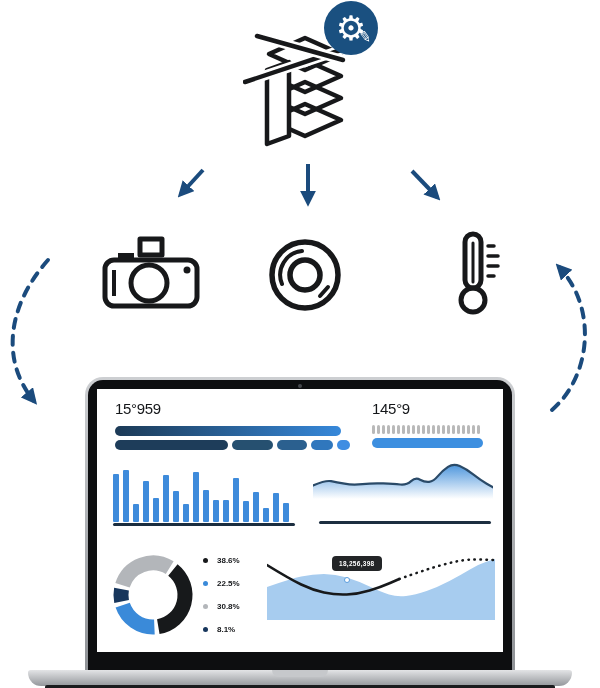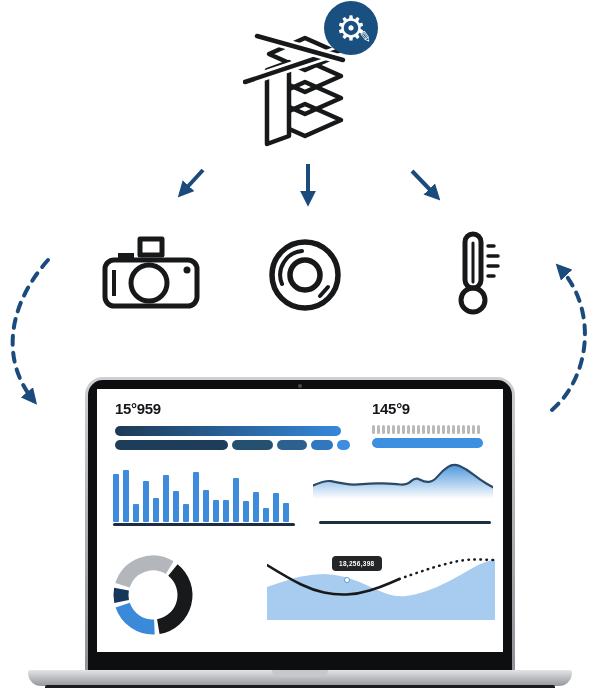--- a/index.html
+++ b/index.html
@@ -15,21 +15,21 @@
   .screen{position:absolute;left:85px;top:377px;width:430px;height:293px;
           background:linear-gradient(#cdcfd2,#8f9296);border-radius:18px 18px 0 0;padding:3px 3px 0;box-sizing:border-box;}
   .bezel{position:relative;width:424px;height:290px;background:#0d0e10;border-radius:15px 15px 0 0;}
   .camdot{position:absolute;left:210px;top:4px;width:4px;height:4px;border-radius:50%;background:#45484d;}
   .display{position:absolute;left:9px;top:9px;width:406px;height:263px;background:#fff;}
   .base{position:absolute;left:28px;top:670px;width:544px;height:16px;
         background:linear-gradient(#e3e4e6,#94979b);border-radius:3px 3px 14px 14px;}
   .notch{position:absolute;left:244px;top:0;width:56px;height:7px;background:#c6c8cb;border-radius:0 0 7px 7px;}
   .shadowbar{position:absolute;left:45px;top:685px;width:510px;height:5px;background:#1a1b1d;border-radius:2px;}
   
-  .kpi{position:absolute;font-weight:bold;font-size:15px;color:#141619;letter-spacing:-0.3px;}
+  .kpi{position:absolute;font-weight:normal;font-size:15px;color:#141619;letter-spacing:-0.3px;}
   .gradbar{position:absolute;left:18px;top:37px;width:226px;height:10px;border-radius:5px;}
   .segrow{position:absolute;left:18px;top:51px;height:10px;display:flex;gap:4px;}
   .segrow div{height:10px;border-radius:5px;}
   .dotrow{position:absolute;left:275px;top:36px;height:9px;display:flex;gap:2px;}
   .dotrow div{width:3px;height:9px;border-radius:1.5px;}
   .bluepill{position:absolute;left:275px;top:49px;width:111px;height:10px;border-radius:5px;}
   .barchart{position:absolute;left:16px;top:79px;width:182px;height:54px;display:flex;gap:4px;align-items:flex-end;}
   .barchart div{width:6px;border-radius:1px;}
   .axis{position:absolute;height:3px;border-radius:1.5px;}
   .legend{position:absolute;left:106px;top:166px;}
@@ -195,20 +195,38 @@
             <path d="M0,32.56 Q12.600000000000001,27.099999999999998 18,28.15 Q23.400000000000002,29.2 31.5,30.67 Q39.6,32.14 49.5,31.09 Q59.400000000000006,30.04 70.2,30.46 Q81,30.880000000000003 87.30000000000001,31.51 Q93.60000000000001,32.14 98.1,28.15 Q102.6,24.16 107.1,26.68 Q111.6,29.2 116.1,28.78 Q120.60000000000001,28.36 125.1,22.9 Q129.6,17.439999999999998 135,13.870000000000001 Q140.4,10.300000000000004 146.7,13.030000000000003 Q153,15.760000000000002 160.2,21.43 Q167.4,27.099999999999998 173.7,30.669999999999995 L180,34.239999999999995" fill="none" stroke="#2a4a68" stroke-width="2.2" stroke-linecap="round"></path>
           </svg>
         <div class="axis" style="left: 222px; top: 132px; width: 172px; background: rgb(28, 46, 64);"></div>
 
         <svg class="abs" style="left:8px;top:158px" width="96" height="96" viewBox="0 0 96 96">
             <path d="M67.9,23.0 A32,32 0 0 1 53.3,79.6" fill="none" stroke="#17191b" stroke-width="15"></path>
             <path d="M49.4,80.0 A32,32 0 0 1 17.7,58.2" fill="none" stroke="#3a8ad9" stroke-width="15"></path>
             <path d="M16.6,54.4 A32,32 0 0 1 16.5,42.1" fill="none" stroke="#17365c" stroke-width="15"></path>
             <path d="M17.5,38.3 A32,32 0 0 1 64.7,20.7" fill="none" stroke="#b3b6ba" stroke-width="15"></path>
           </svg>
+        <div class="legend">
+            <div class="row">
+              <span class="dot" style="background: rgb(23, 25, 27);"></span>
+              <span class="lab">38.6%</span>
+            </div>
+            <div class="row">
+              <span class="dot" style="background: rgb(58, 138, 217);"></span>
+              <span class="lab">22.5%</span>
+            </div>
+            <div class="row">
+              <span class="dot" style="background: rgb(179, 182, 186);"></span>
+              <span class="lab">30.8%</span>
+            </div>
+            <div class="row">
+              <span class="dot" style="background: rgb(23, 54, 92);"></span>
+              <span class="lab">8.1%</span>
+            </div>
+          </div>
 
         <svg class="abs" style="left:170px;top:160px" width="228" height="76" viewBox="0 0 228 76">
             <path d="M0,38 Q22.8,30 34.2,27.5 Q45.6,25 57,25 Q68.39999999999999,25 79.8,28.5 Q91.2,32 102.6,37.5 Q114,43 121.97999999999999,45.5 Q129.95999999999998,48 139.07999999999998,47 Q148.20000000000002,46 159.60000000000002,42 Q171,38 182.39999999999998,32 Q193.79999999999998,26 202.92000000000002,20.5 Q212.04000000000002,15 220.02,12.5 L228,10 L228,71 L0,71 Z" fill="#a7ccef" stroke="none"></path>
             <path d="M0,16 Q22.8,30 34.2,35.5 Q45.6,41 57,43.5 Q68.39999999999999,46 79.8,45.5 Q91.2,45 102.6,41.5 Q114,38 123.11999999999999,34 L132.23999999999998,30" fill="none" stroke="#17191b" stroke-width="2.5" stroke-linecap="round"></path>
             <path d="M132.23999999999998,30 Q155.04000000000002,22 166.44,18.5 Q177.84,15 189.24,12.5 Q200.64000000000001,10 214.32,10.5 L228,11" fill="none" stroke="#17191b" stroke-width="2.5" stroke-linecap="round" stroke-dasharray="0.5 5.5"></path>
           </svg>
         <div class="tooltip">18,256,398</div>
         <div class="marker"></div>
 
       </div>

